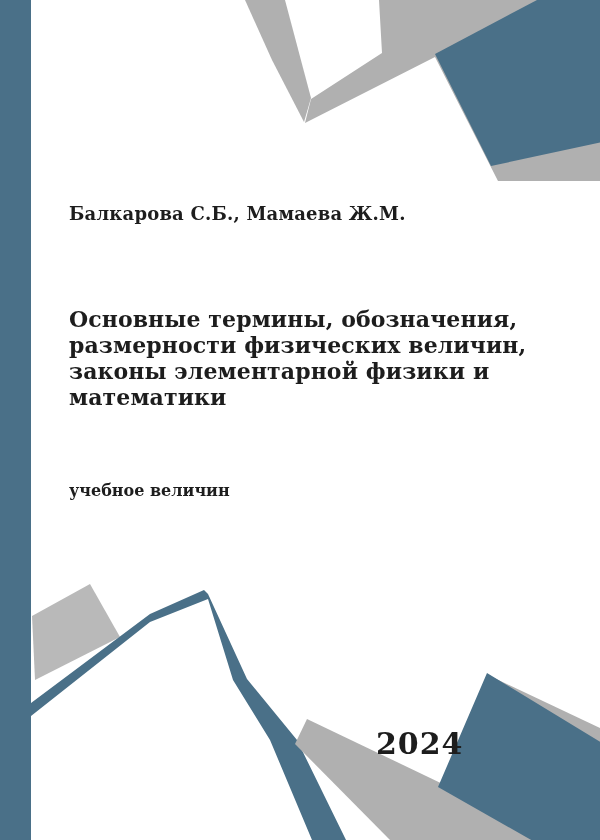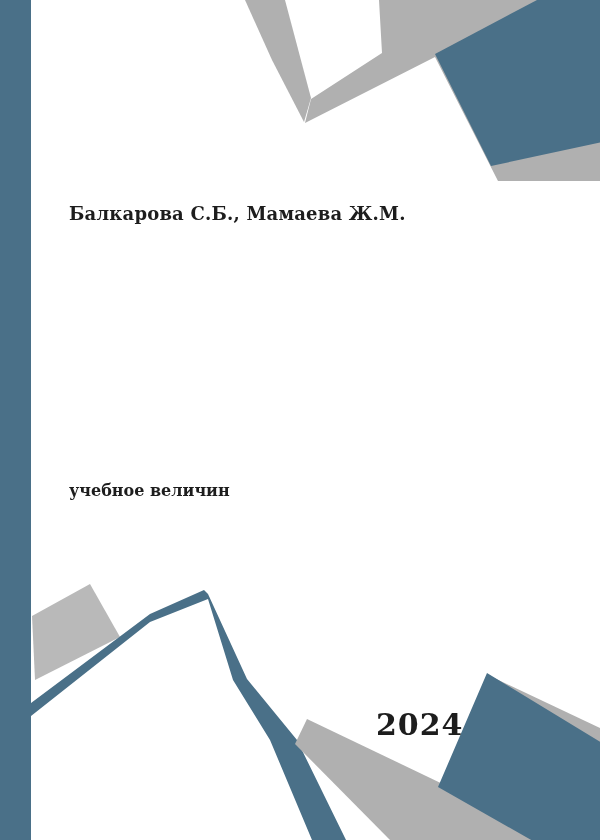--- a/index.html
+++ b/index.html
@@ -43,21 +43,21 @@
     letter-spacing: 0.1px;
   }
   .subtitle {
     left: 69px;
     top: 481px;
     font-size: 16px;
     line-height: 20px;
   }
   .year {
     left: 376px;
-    top: 709px;
+    top: 728px;
     font-size: 30px;
     line-height: 32px;
     letter-spacing: 1px;
   }
 </style>
 </head>
 <body>
 
 <div class="cover">
 
@@ -77,18 +77,24 @@
 
     <polygon points="307,719 610,864 610,950 390,840 295,744" fill="#b0b0b0"></polygon>
 
     <polygon points="492,677 615,735 615,772 486,706" fill="#b0b0b0"></polygon>
 
     <polygon points="487,673 615,751 615,950 533,841 438,787" fill="#4a7088"></polygon>
   </svg>
 
   <div class="txt authors">Балкарова С.Б., Мамаева Ж.М.</div>
 
+  <div class="txt title">
+    <div>Основные термины, обозначения,</div>
+    <div>размерности физических величин,</div>
+    <div>законы элементарной физики и</div>
+    <div>математики</div>
+  </div>
 
   <div class="txt subtitle">учебное величин</div>
 
   <div class="txt year">2024</div>
 
 </div>
 
 </body></html>

